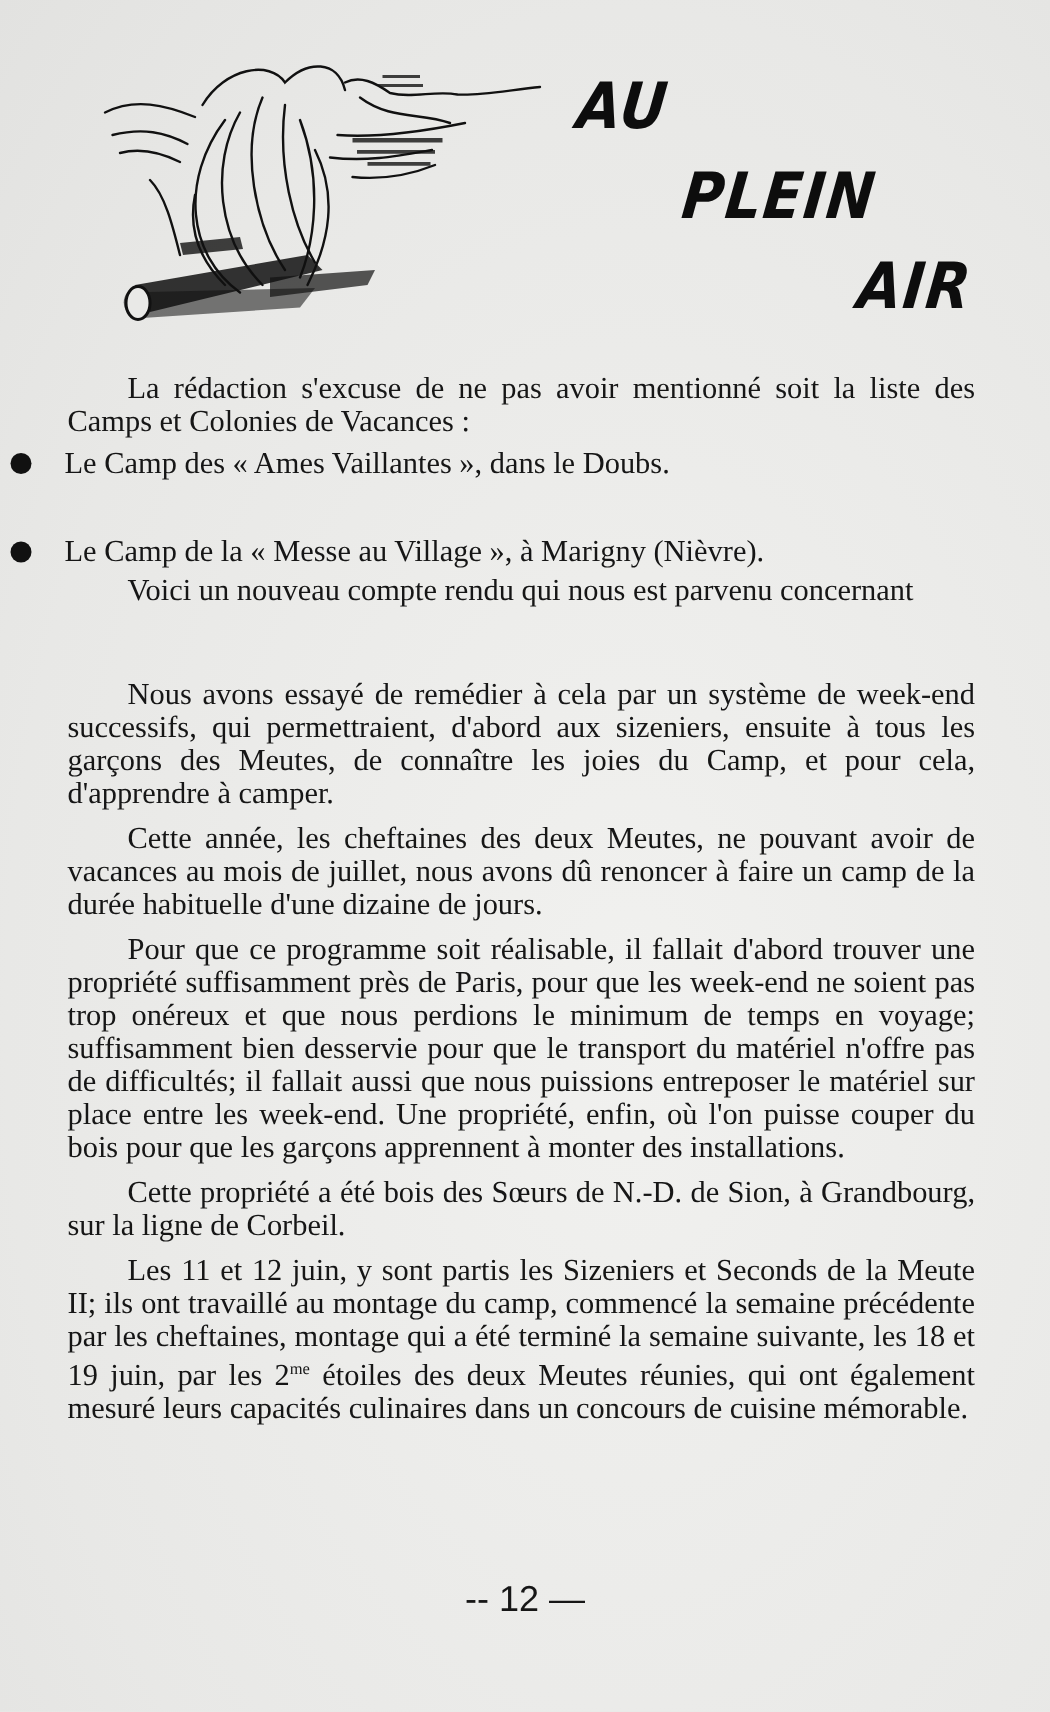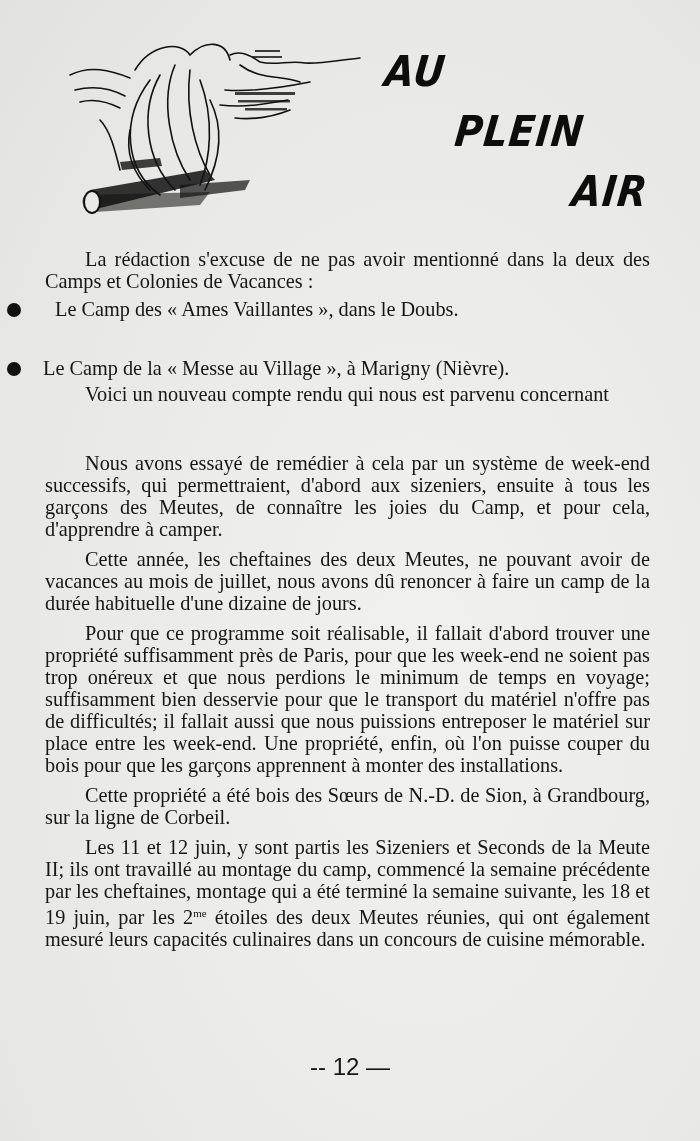--- a/index.html
+++ b/index.html
@@ -79,22 +79,22 @@
         <path d="M140 155 L210 150 L205 160 L140 168 Z" opacity="0.7"></path>
         <path d="M80 132 L120 128 L122 136 L82 140 Z" opacity="0.8"></path>
       </g>
     </svg>
     <div class="title-word tw1">AU</div>
     <div class="title-word tw2">PLEIN</div>
     <div class="title-word tw3">AIR</div>
   </div>
 
   <div class="text intro">
-    <p class="p">La rédaction s'excuse de ne pas avoir mentionné dans la deux des Camps et Colonies de Vacances :</p>
-    <div class="bullet" style="margin-left:-38px;gap:12px;">
+    <p class="p">La rédaction s'excuse de ne pas avoir mentionné soit la liste des Camps et Colonies de Vacances :</p>
+    <div class="bullet" style="margin-left:-38px;">
       <span class="bullet-dot"></span>
       <span>Le Camp des « Ames Vaillantes », dans le Doubs.</span>
     </div>
     <div class="bullet" style="margin-left:-38px;margin-top:37px;">
       <span class="bullet-dot"></span>
       <span>Le Camp de la « Messe au Village », à Marigny (Nièvre).</span>
     </div>
     <p class="p" style="margin-top:4px;">Voici un nouveau compte rendu qui nous est parvenu concernant</p>
   </div>
 

